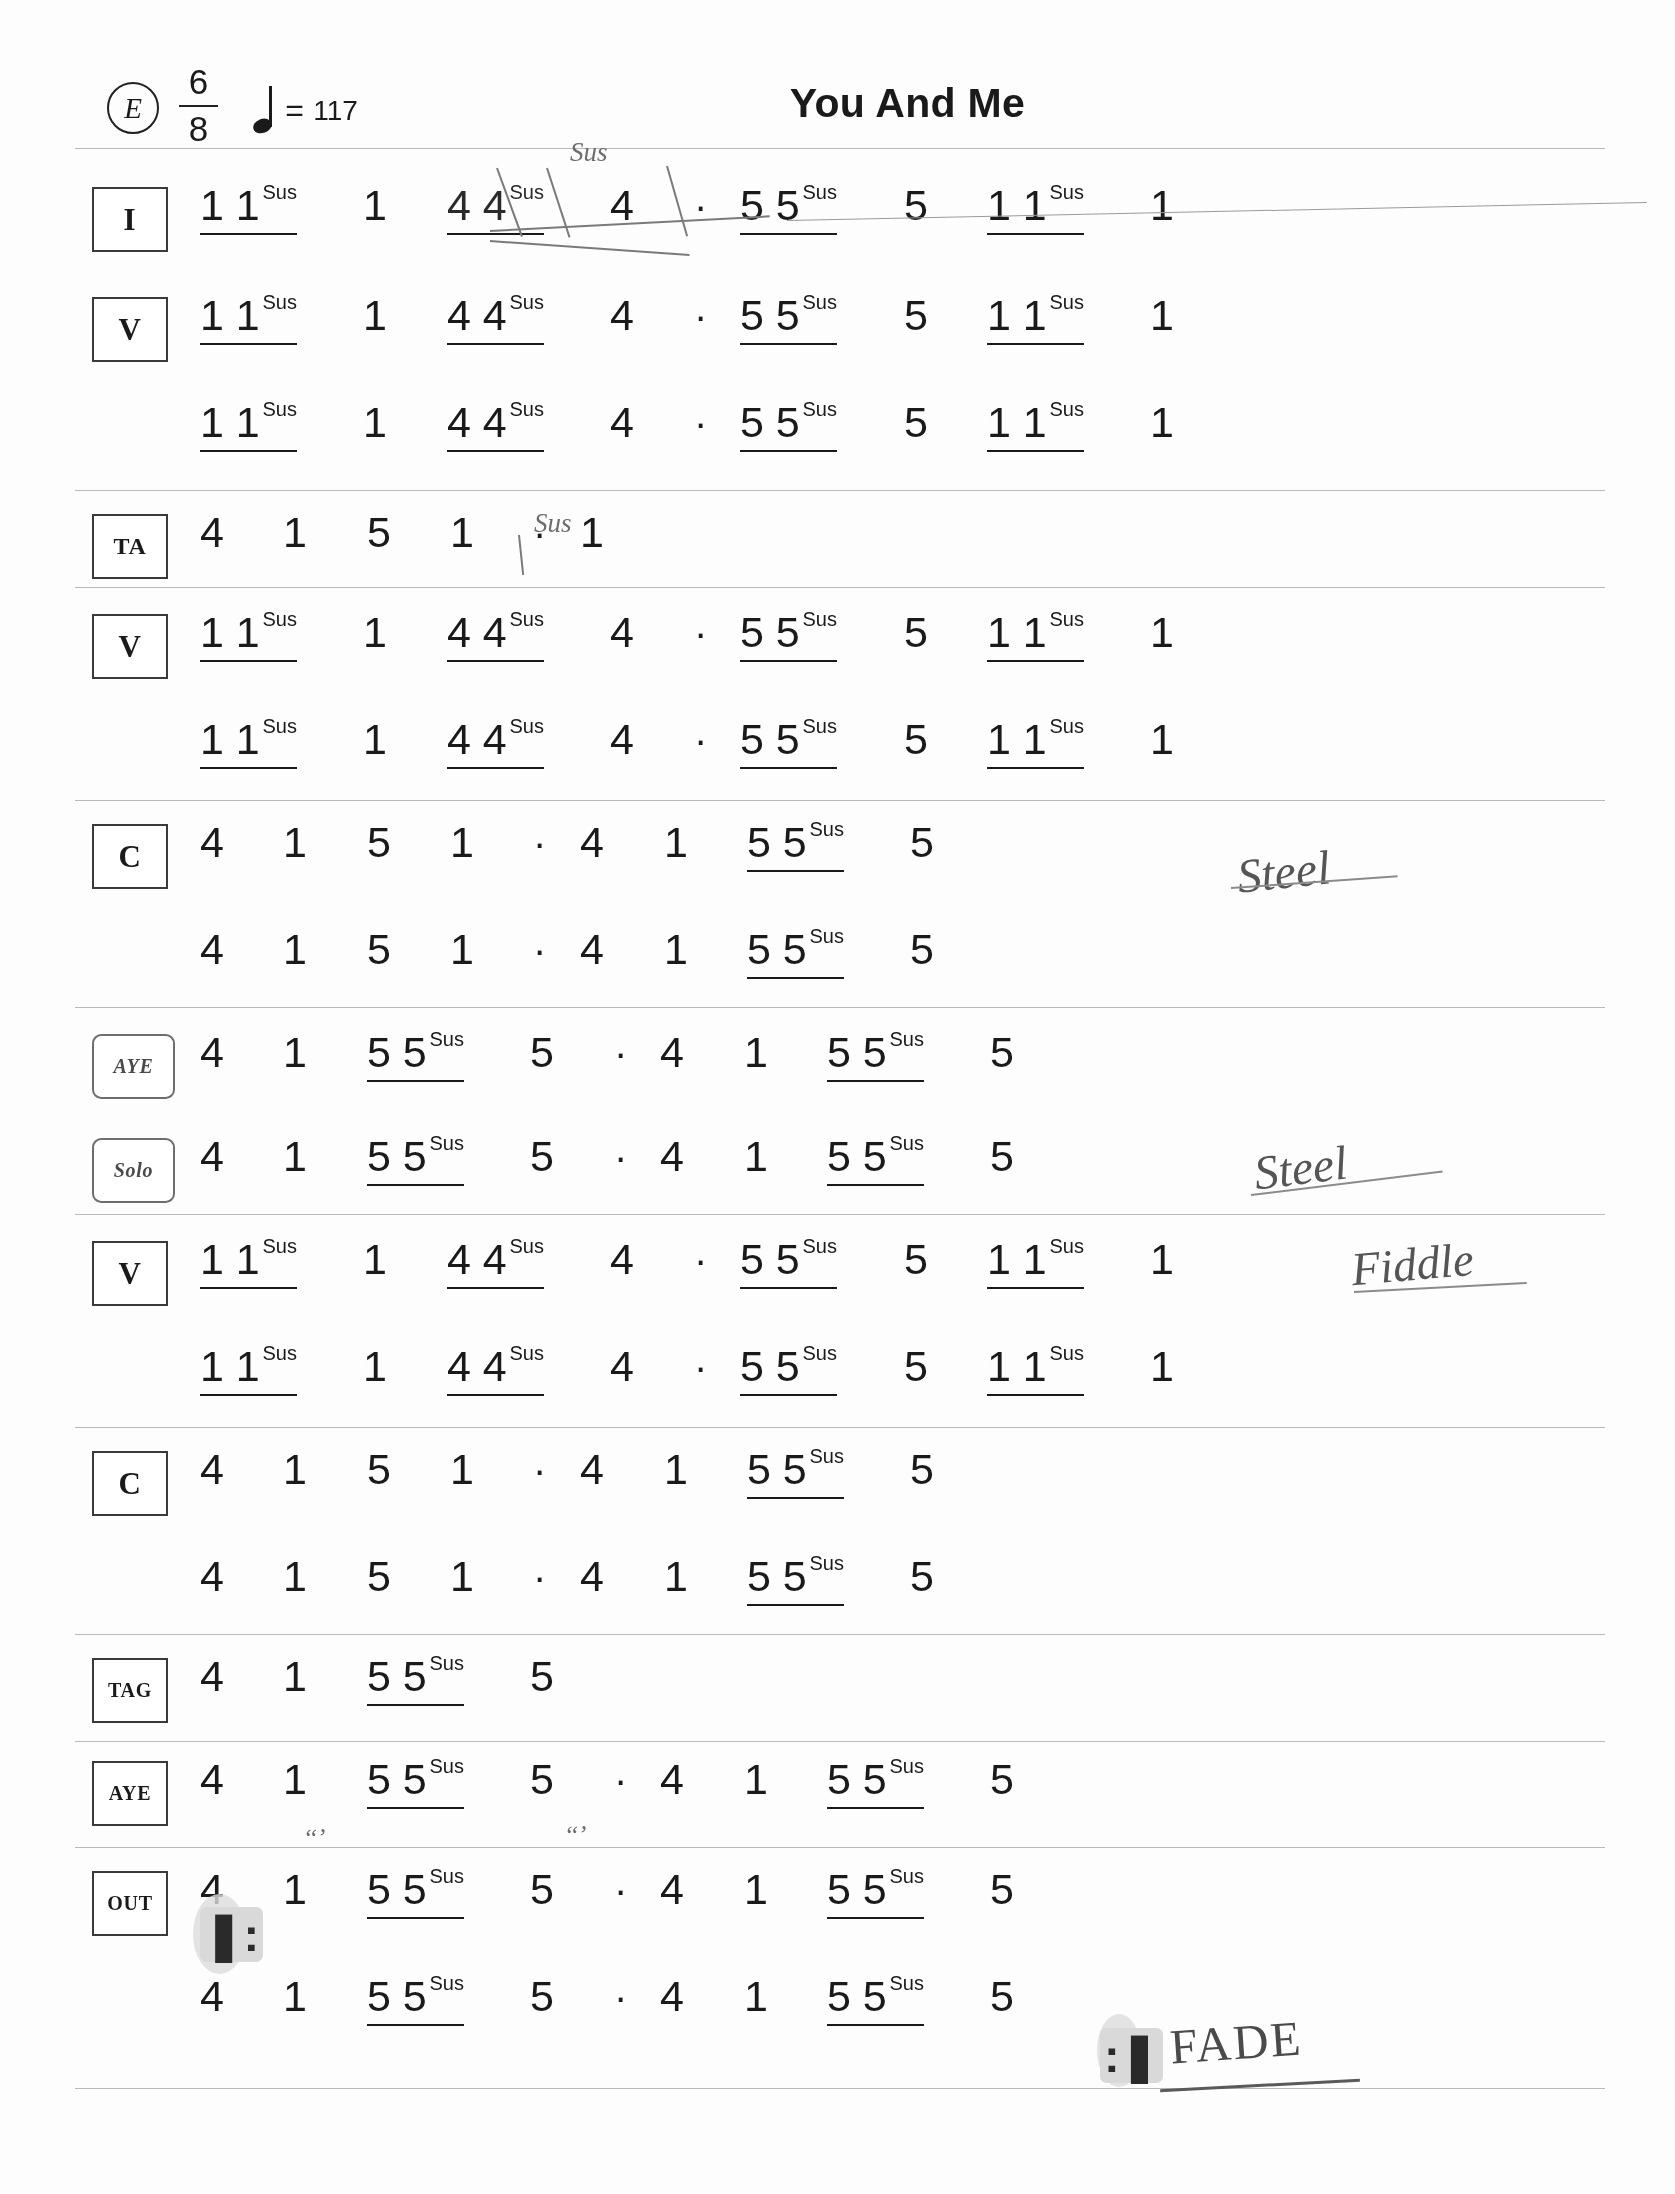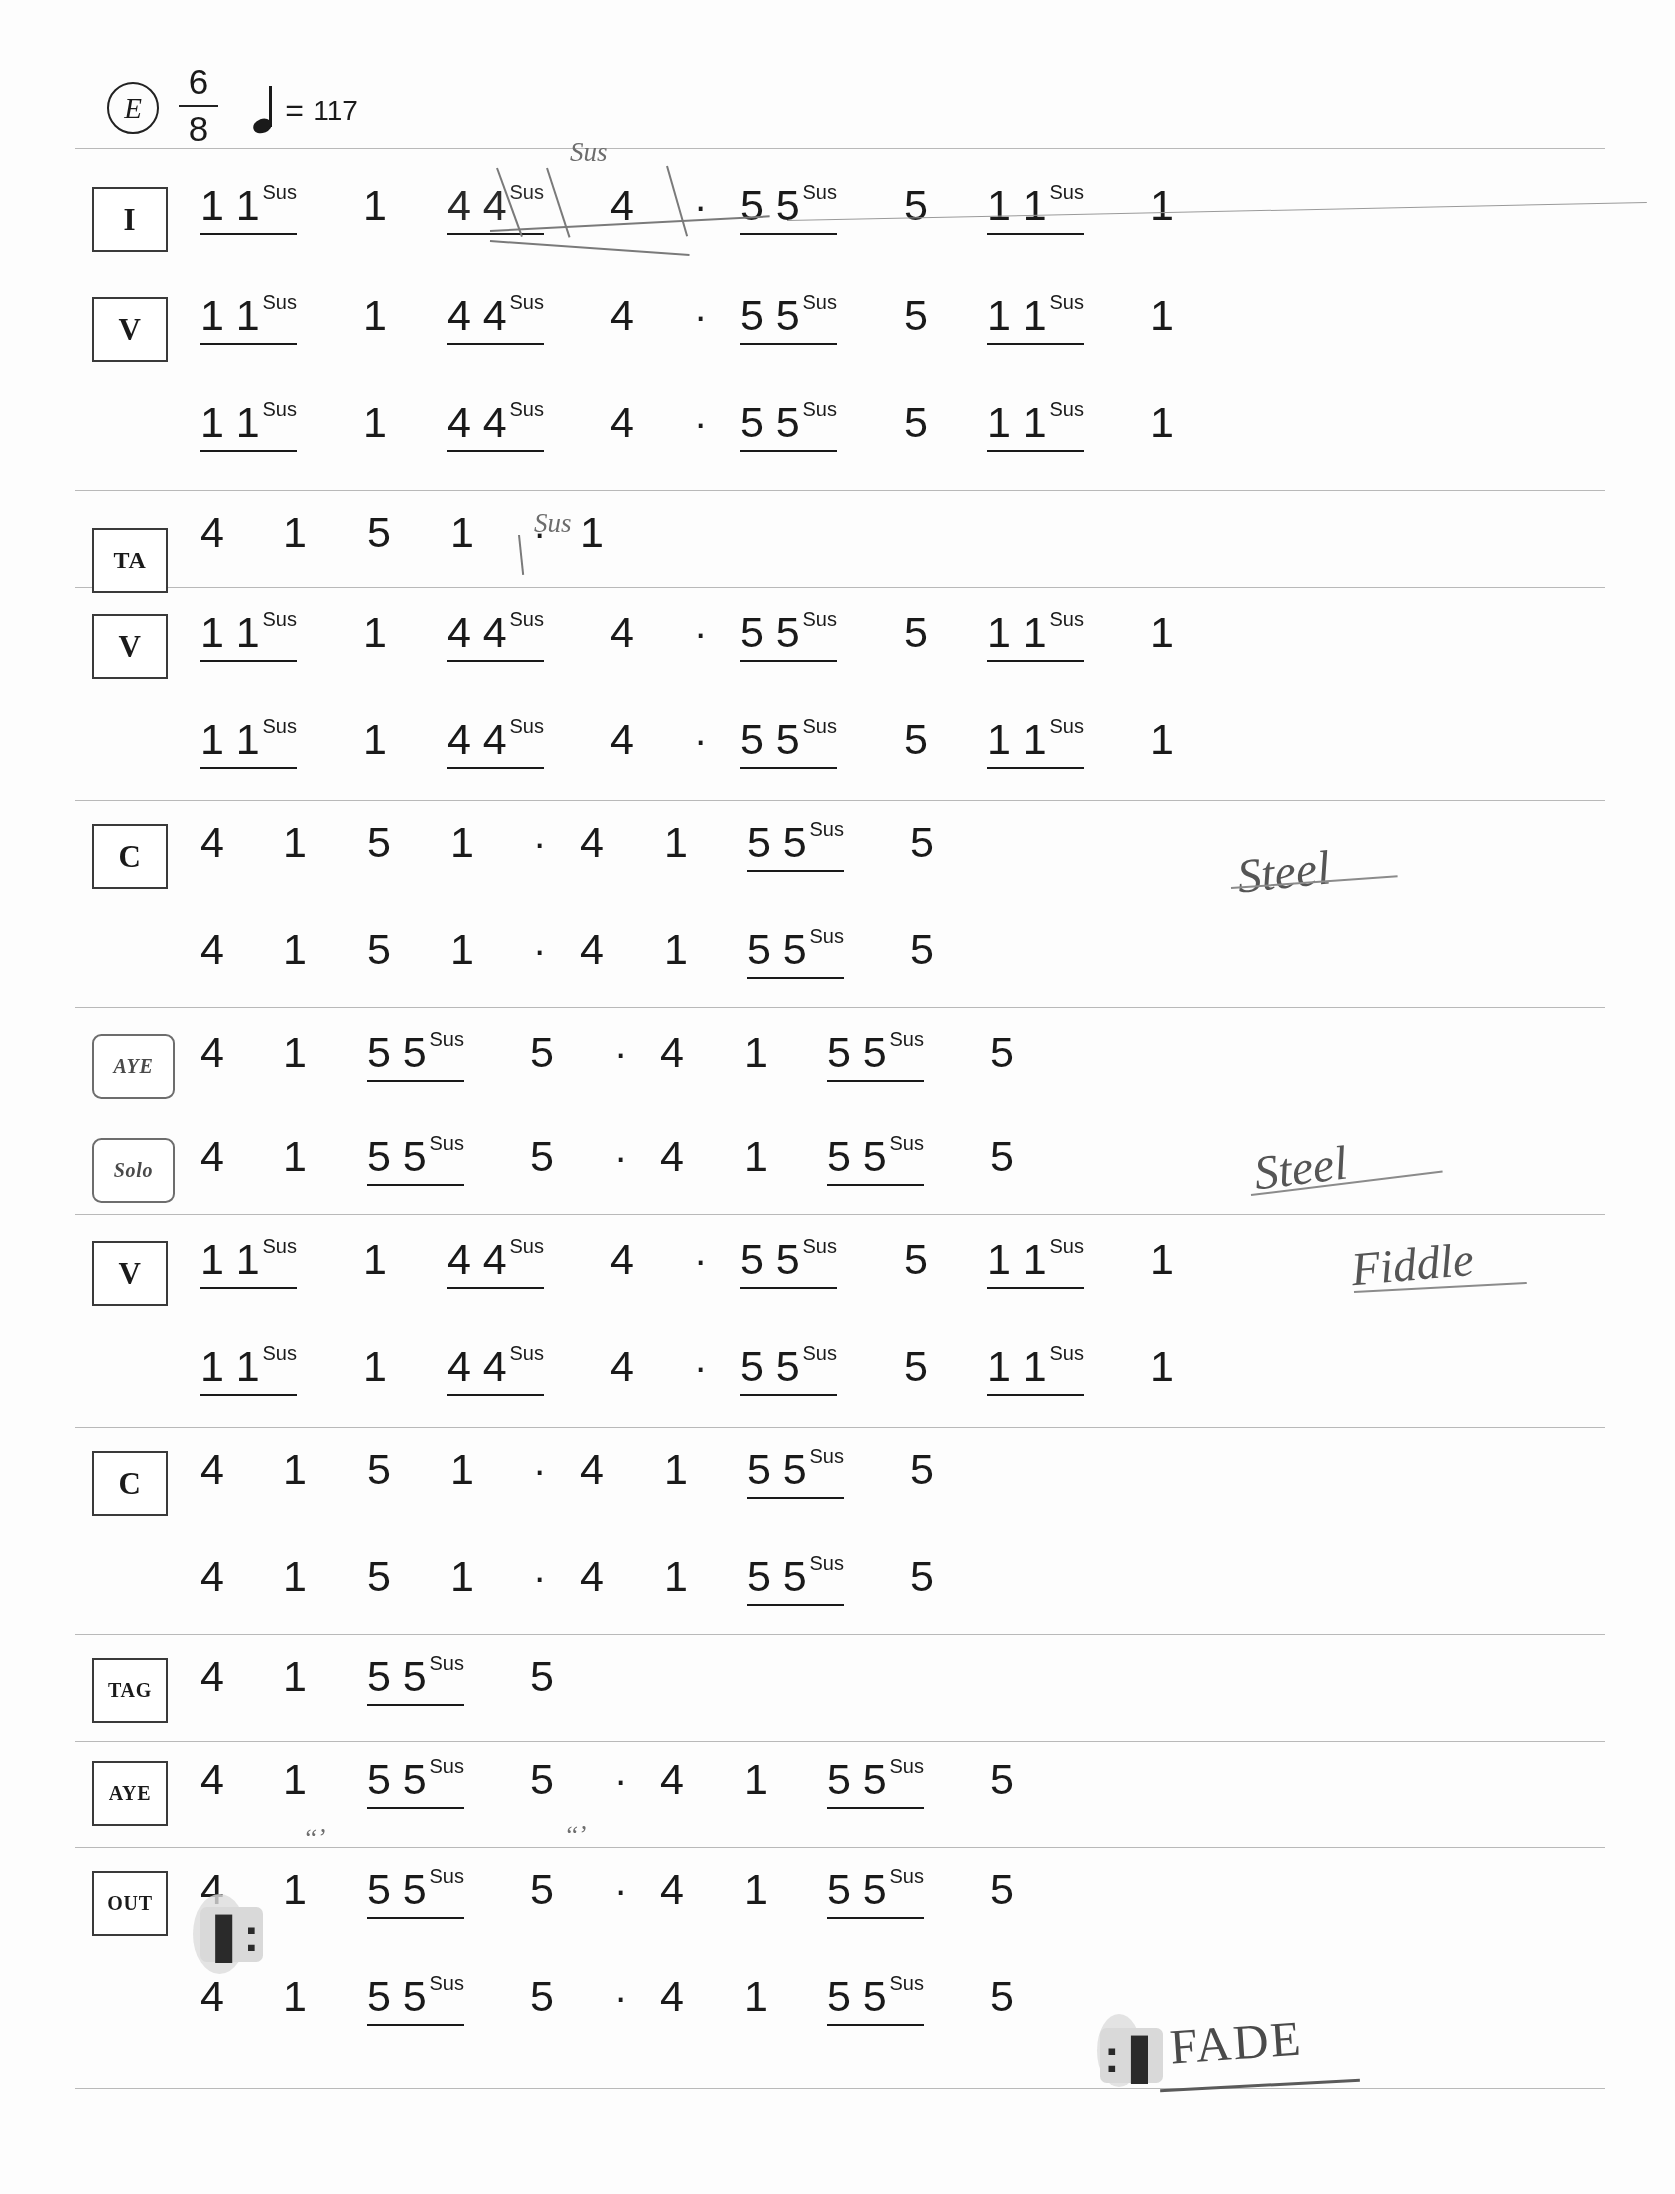--- a/index.html
+++ b/index.html
@@ -237,20 +237,21 @@
       <div>8</div>
     </div>
     <div class="tempo">
       <span class="note-glyph">
         <span class="head"></span>
           <span class="stem"></span>
       </span>
       <span class="eq">=</span>
       <span class="bpm">117</span>
     </div>
+    <div class="song-title">You And Me</div>
   </div>
 
   <div class="chart" id="chart-body">
       <div class="rule" style="top: 148px;"></div>
       <div class="rule" style="top: 490px;"></div>
       <div class="rule" style="top: 587px;"></div>
       <div class="rule" style="top: 800px;"></div>
       <div class="rule" style="top: 1007px;"></div>
       <div class="rule" style="top: 1214px;"></div>
       <div class="rule" style="top: 1427px;"></div>
@@ -383,21 +384,21 @@
               <span class="num">1 1</span>
               <span class="sus">Sus</span>
             </div>
           </div>
           <div class="cell" style="position: absolute; left: 950px;">
             <span class="num">1</span>
           </div>
         </div>
       </div>
       <div class="row" style="top: 510px;">
-        <div class="section-box small" style="top: 4px; margin-top: 14px;">TA</div>
+        <div class="section-box small" style="top: 4px;">TA</div>
         <div class="measures" style="top: 1.3px; position: absolute;">
           <div class="cell" style="position: absolute; left: 0px;">
             <span class="num">4</span>
           </div>
           <div class="cell" style="position: absolute; left: 83px;">
             <span class="num">1</span>
           </div>
           <div class="cell" style="position: absolute; left: 167px;">
             <span class="num">5</span>
           </div>

